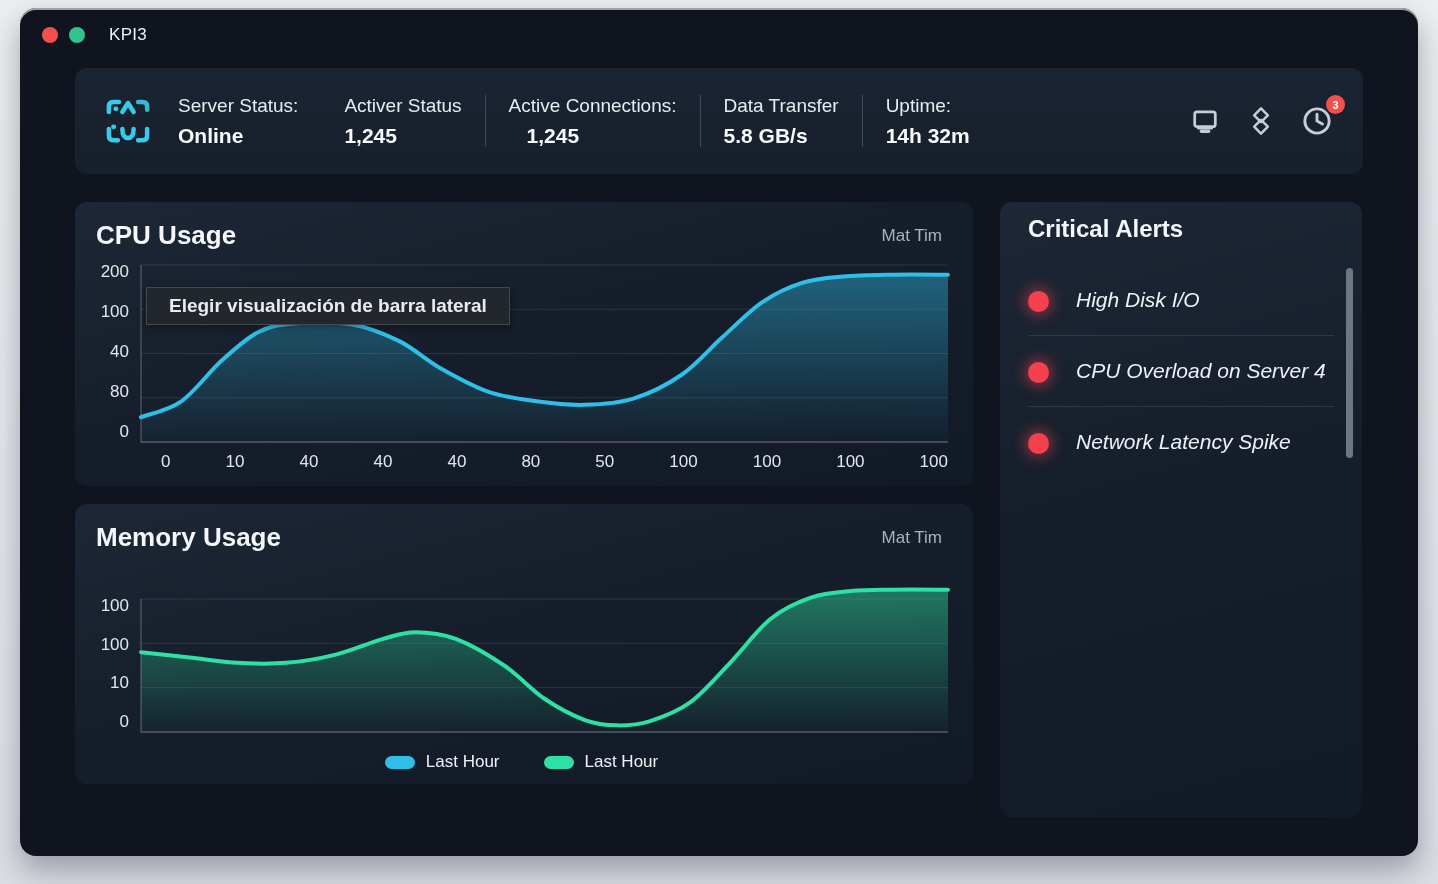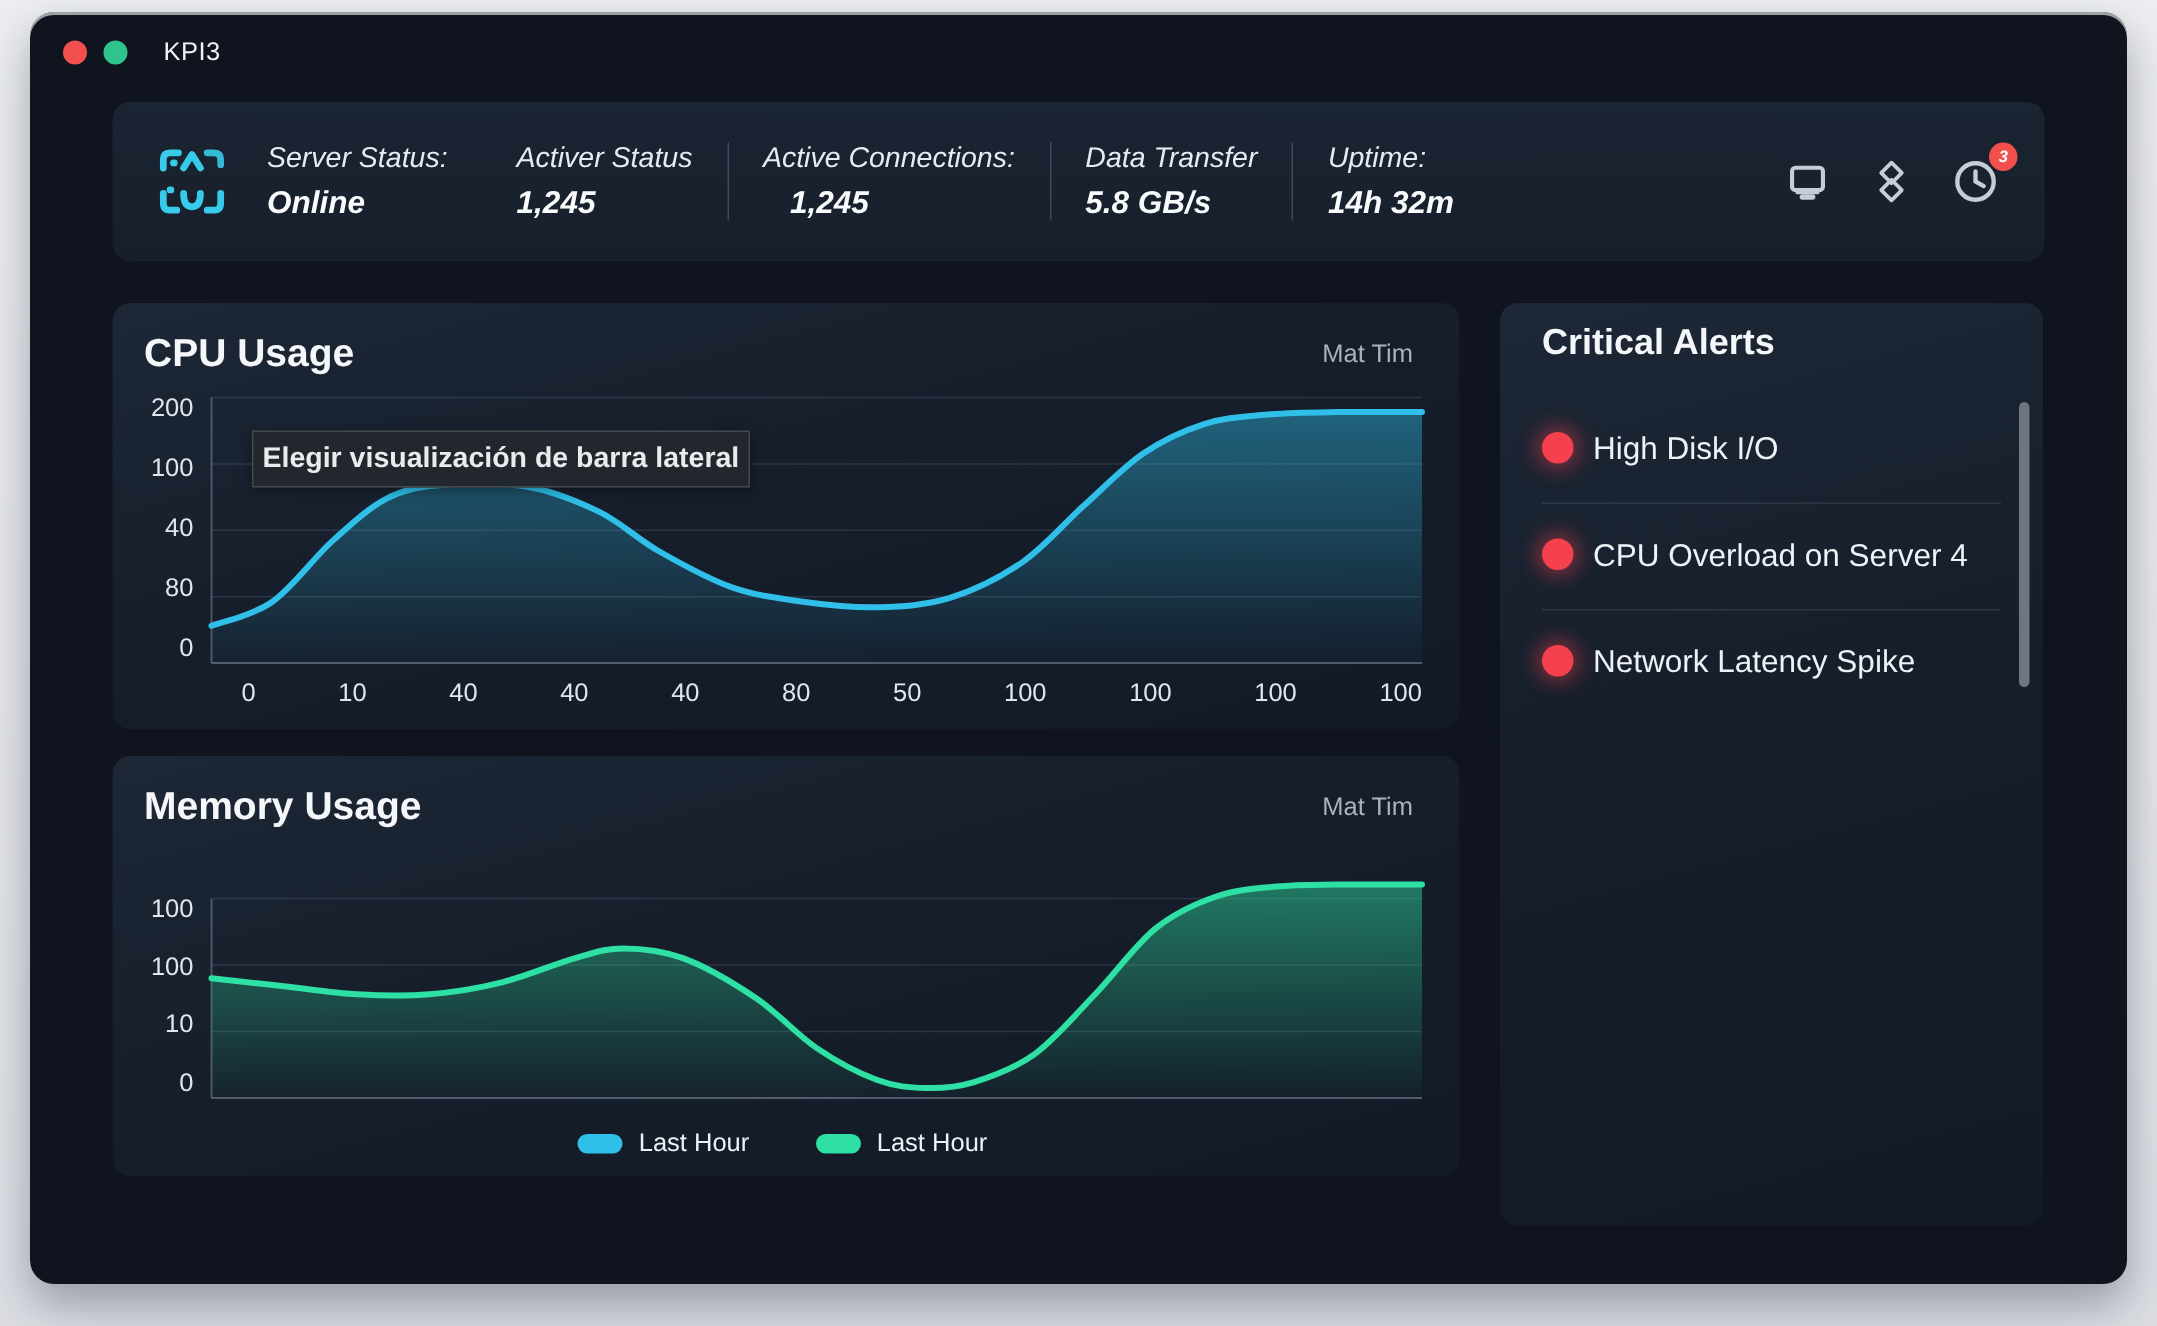--- a/index.html
+++ b/index.html
@@ -17,21 +17,21 @@
   
   .titlebar { height:54px; display:flex; align-items:center; padding-left:22px; }
   .traffic { width:16px; height:16px; border-radius:50%; margin-right:11px; }
   .traffic.red { background:#f2504d; }
   .traffic.green { background:#30c48c; }
   .win-title { margin-left:13px; color:#eef1f5; font-size:17px; letter-spacing:.3px; }
   
   .header-bar {
     margin:6px 55px 0 55px; height:106px; border-radius:12px;
     background:linear-gradient(180deg,#1b2432,#171f2c);
-    display:flex; align-items:center; padding:16px 26px;font-style:italic;
+    display:flex; align-items:center; padding:16px 26px;
   }
   .logo { width:54px; height:54px; flex:0 0 auto; }
   .stats { display:flex; align-items:center; height:100%; }
   .stat { padding:0 23px; display:flex; flex-direction:column; justify-content:center; gap:7px; }
   .stat .lbl { color:#e7ebf1; font-size:19px; }
   .stat .val { color:#f8fafc; font-size:21px; font-weight:bold; }
   .stat.indent .val { padding-left:18px; }
   .vdiv { width:1px; height:52px; background:rgba(170,180,195,.28); }
   .header-spacer { flex:1; }
   .hicons { display:flex; align-items:center; gap:16px; }
@@ -55,34 +55,34 @@
   .corner-label { color:#a9b1bd; font-size:17px; margin-right:6px; }
   .chart-body { display:flex; margin-top:14px; }
   .yticks { width:46px; display:flex; flex-direction:column; justify-content:space-between; align-items:flex-end; padding-right:12px; color:#e2e6ec; font-size:17px; }
   .yticks span { line-height:1; transform:translateY(-2px); }
   .plot { position:relative; flex:1; }
   .plot svg { position:absolute; inset:0; width:100%; height:100%; overflow:visible; }
   .plot-cpu { height:177px; }
   .plot-mem { height:133px; }
   .xticks { display:flex; justify-content:space-between; margin:10px 0 2px 66px; color:#e2e6ec; font-size:17px; }
   .tooltip {
-    position:absolute; left:27px; top:22px; z-index:3;
+    position:absolute; left:5px; top:22px; z-index:3;
     background:#22262d; border:1px solid #45494f; color:#e9ebee;
-    font-size:19px; font-weight:600; padding:7px 6px; white-space:nowrap;
+    font-size:19px; font-weight:600; padding:7px 22px; white-space:nowrap;
     box-shadow:0 2px 8px rgba(0,0,0,.35);
   }
   .legend { display:flex; justify-content:center; gap:44px; margin-top:20px; }
   .legend-item { display:flex; align-items:center; gap:11px; cursor:pointer; }
   .legend-pill { width:30px; height:13px; border-radius:7px; }
   .legend-label { color:#eef1f5; font-size:17px; }
   
   .alerts-card { position:relative; padding:9px 28px; height:615px; }
   .alerts-title { color:#f4f6f9; font-size:24px; font-weight:600; margin-top:4px; }
   .alert-list { list-style:none; margin-top:22px; }
-  .alert-item { display:flex; align-items:flex-start; gap:13px; padding:23px 0; cursor:pointer; }
+  .alert-item { display:flex; align-items:flex-end; gap:27px; padding:23px 0; cursor:pointer;font-style:italic; }
   .alert-item + .alert-item { border-top:1px solid rgba(160,172,188,.16); }
   .alert-dot {
     width:21px; height:21px; border-radius:50%; background:#f4414d; flex:0 0 auto;
     box-shadow:0 0 13px 4px rgba(244,65,77,.45);
   }
   .alert-text { color:#eef1f5; font-size:21px; }
   .vscrollbar {
     position:absolute; right:9px; top:66px; width:7px; height:190px;
     background:#6e7683; border-radius:4px; cursor:pointer;
   }

